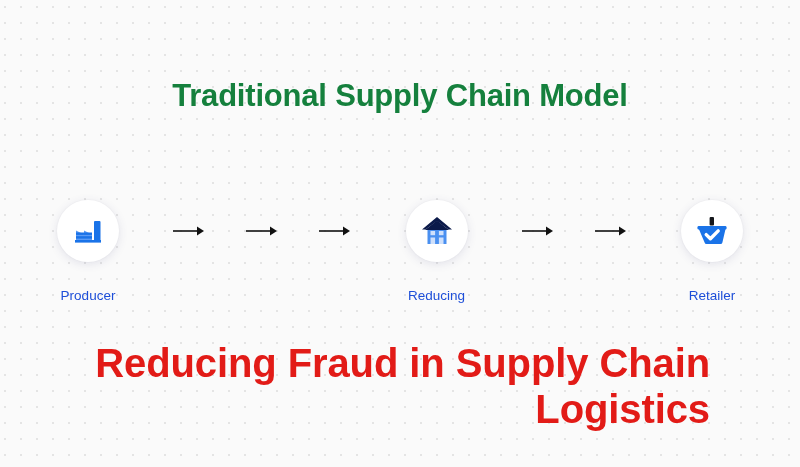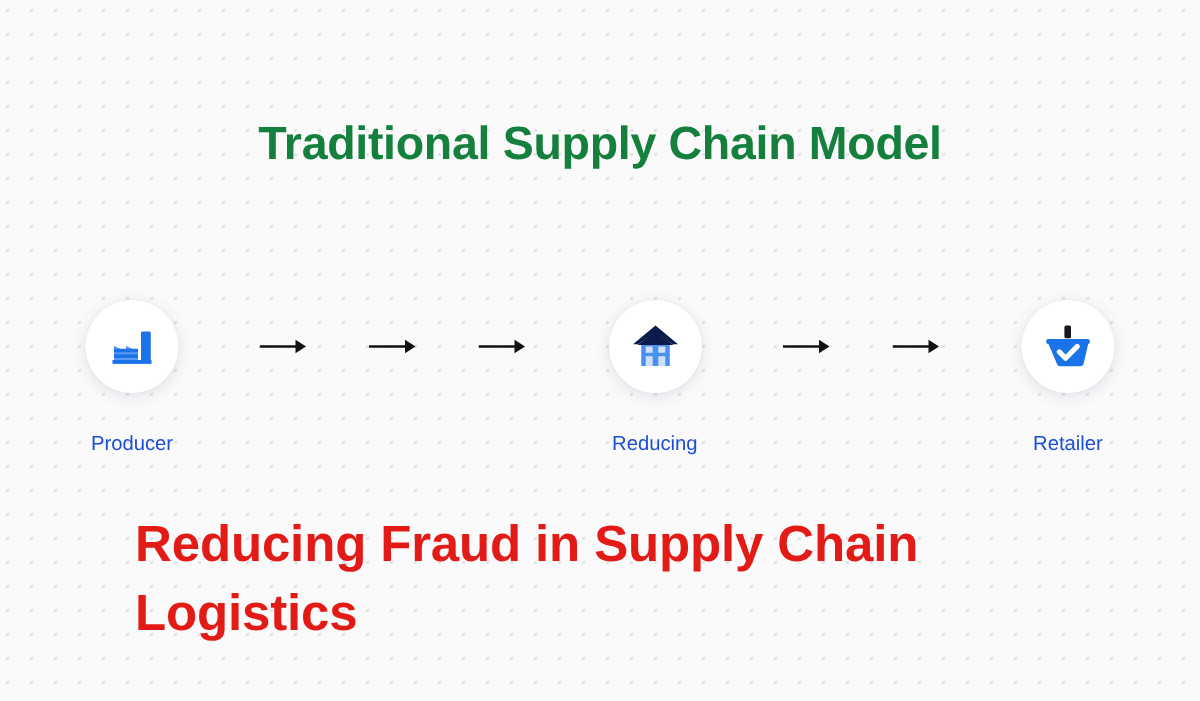--- a/index.html
+++ b/index.html
@@ -94,23 +94,23 @@
     height: 62px;
   }
   .arrow svg { display: block; }
 
   
   .headline {
     position: absolute;
     top: 340px;
     left: 90px;
     width: 620px;
-    text-align: left;
+    text-align: right;
     color: #e21b17;
-    font-size: 34px;
+    font-size: 40px;
     font-weight: bold;
     line-height: 46px;
     letter-spacing: -0.1px;
   }
 </style>
 </head>
 <body>
 
 <div class="canvas">
 

